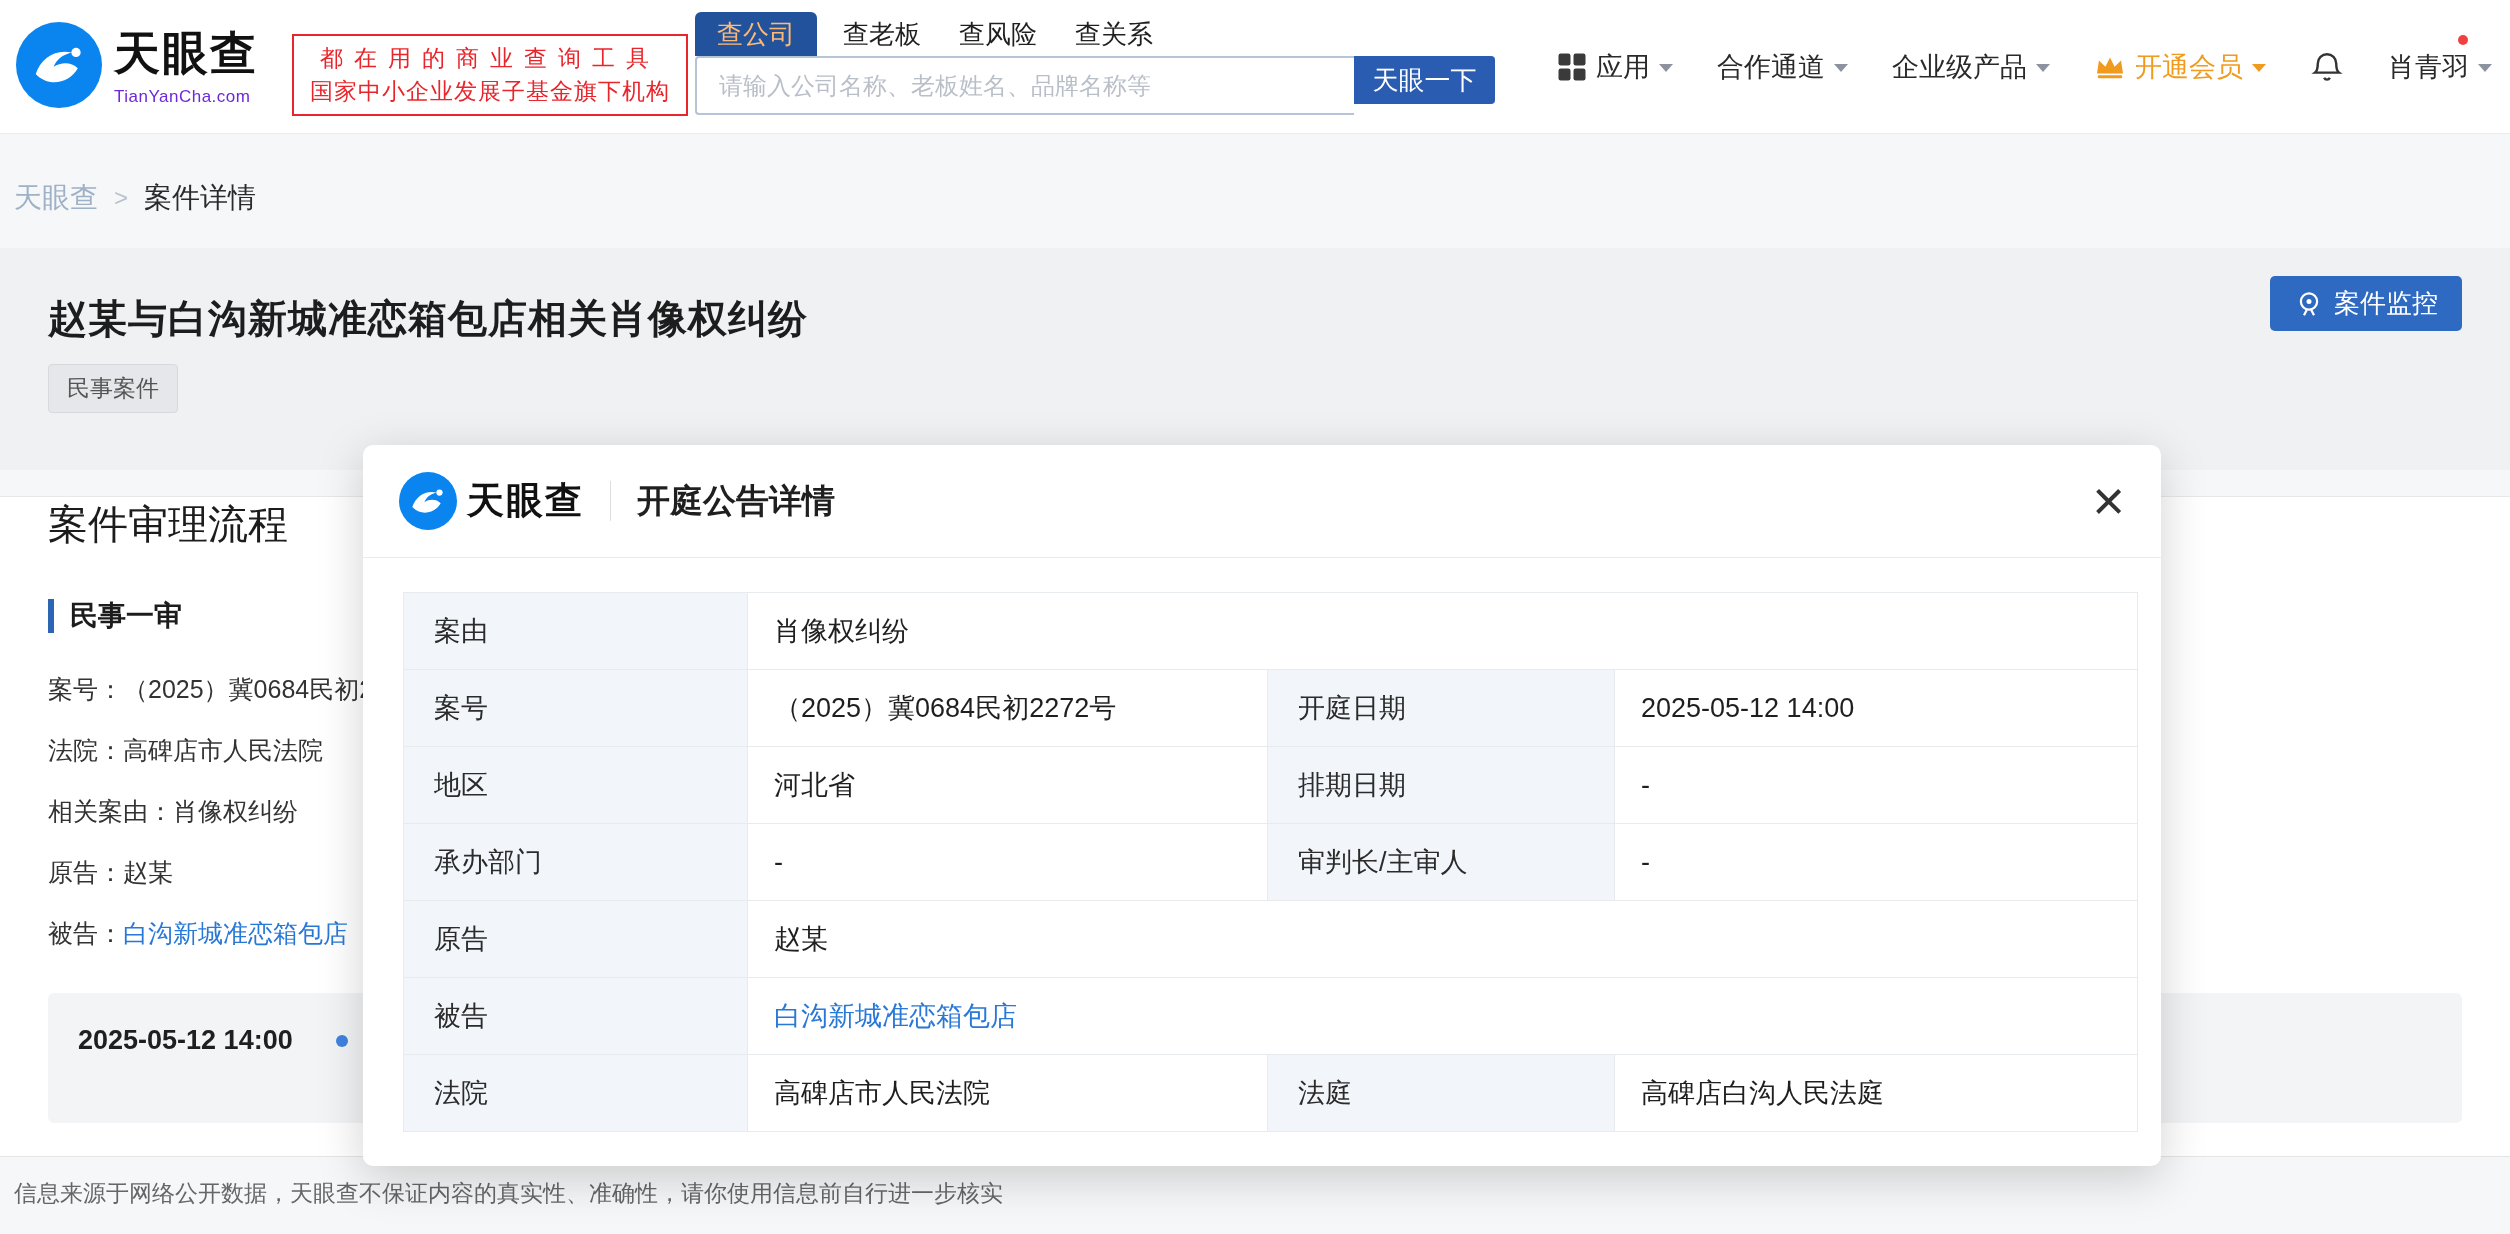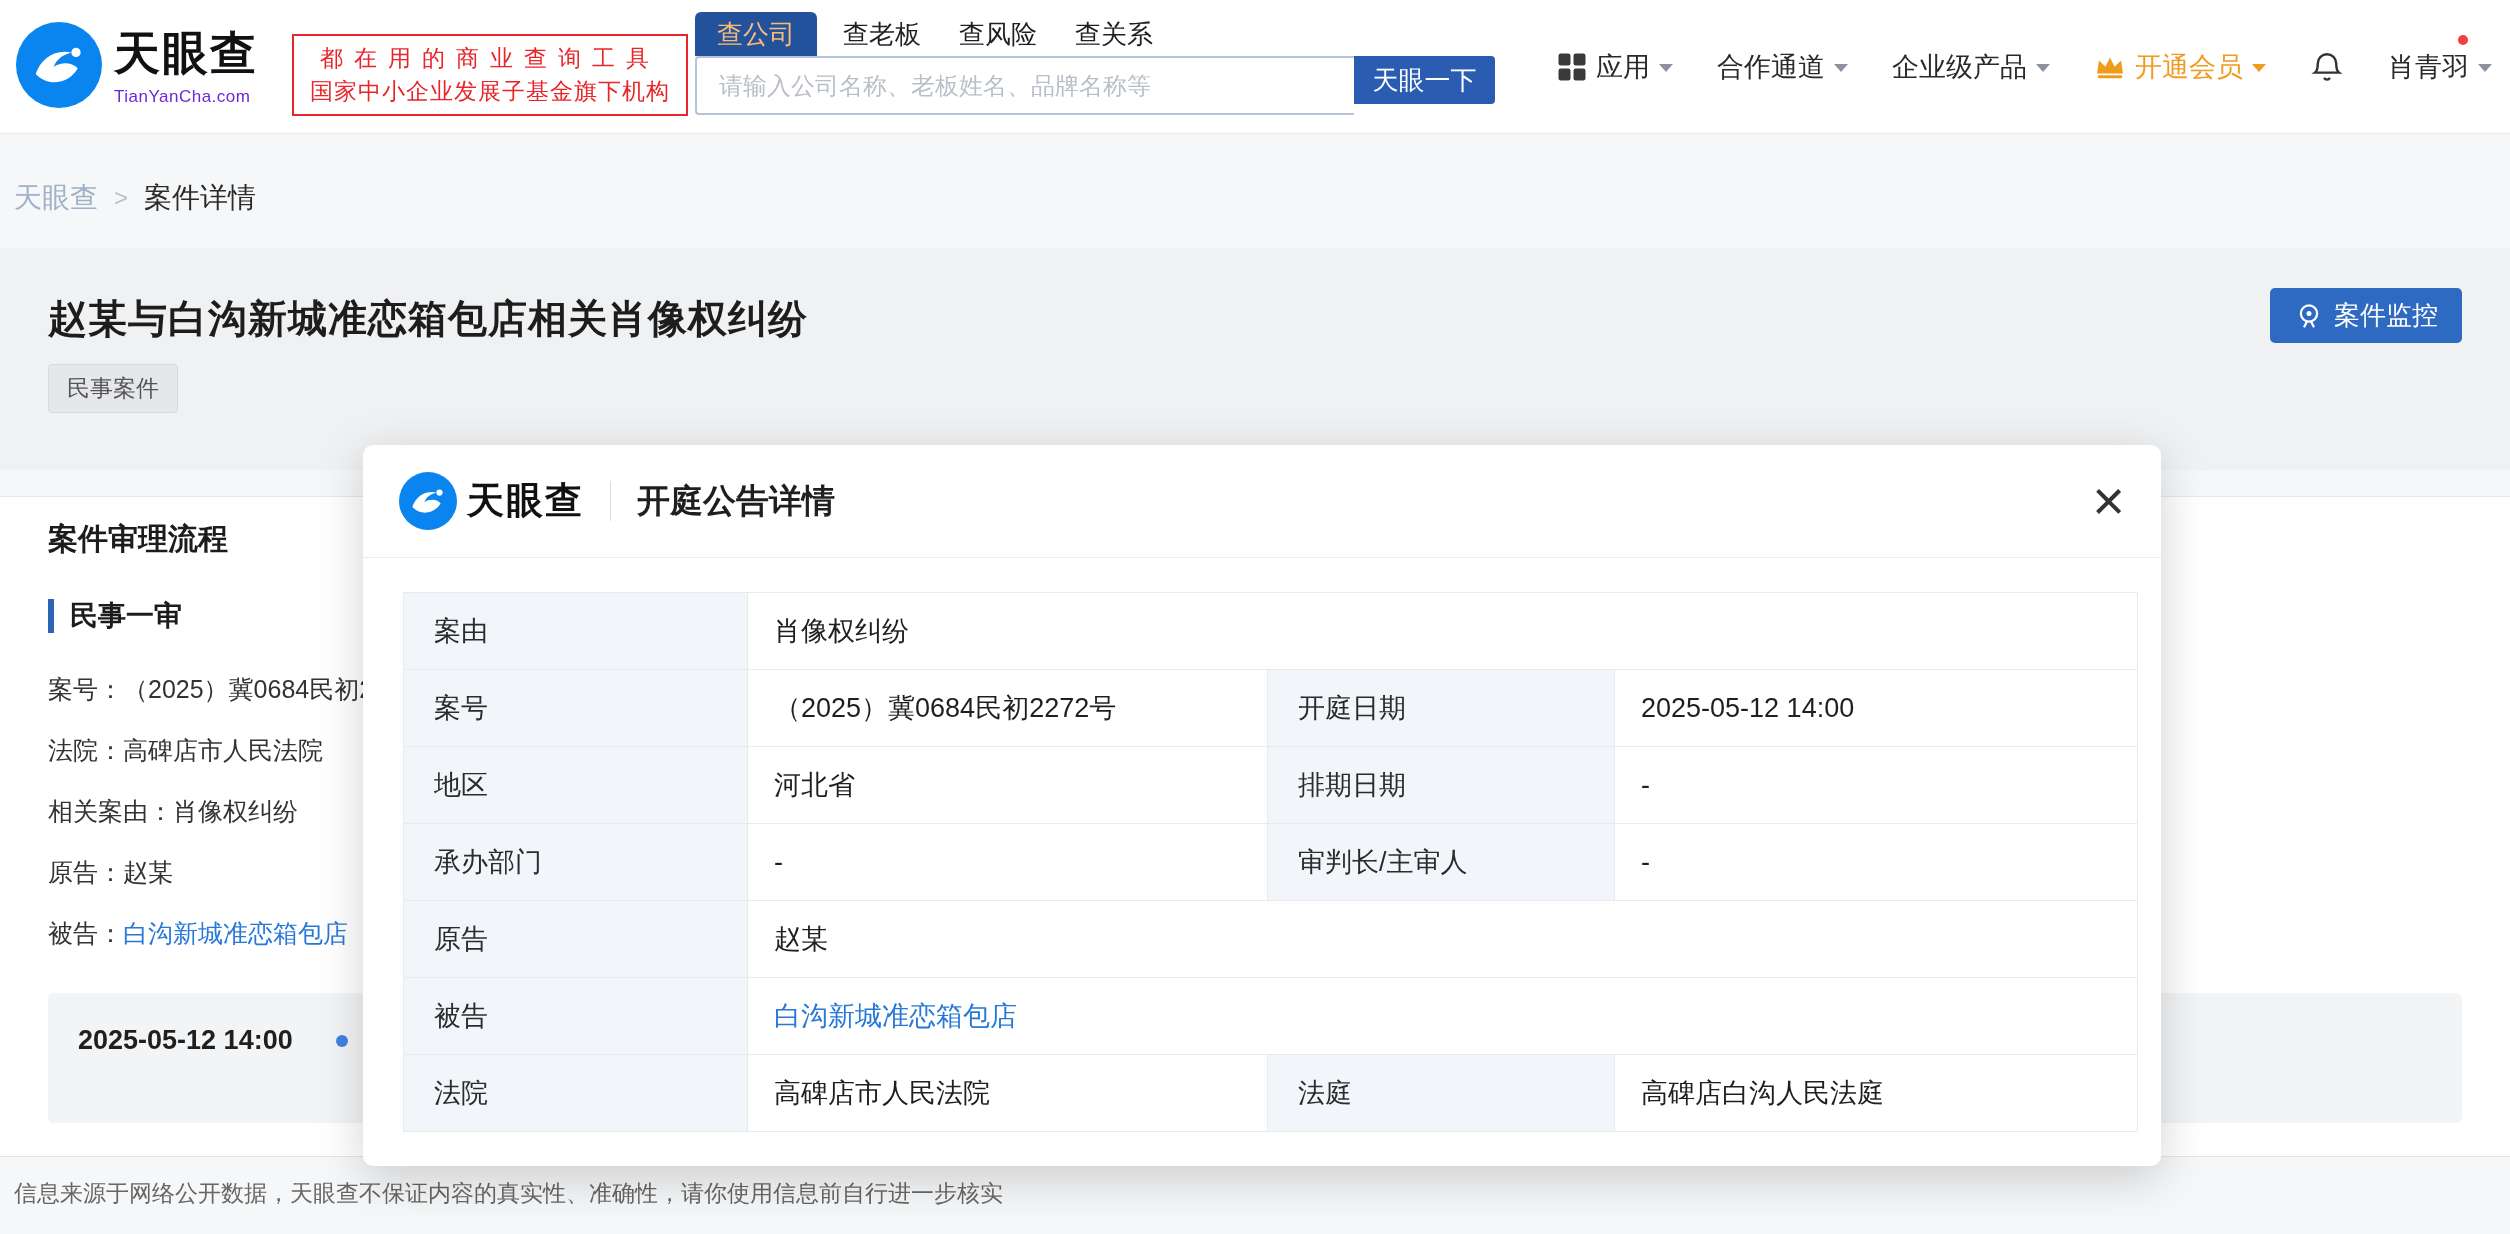--- a/index.html
+++ b/index.html
@@ -35,25 +35,25 @@
   
   .breadcrumb { position:absolute; left:14px; top:176px; height:44px; display:flex; align-items:center; font-size:28px; z-index:1; }
   .bc-home { color:#9fb1c6; cursor:pointer; }
   .bc-sep { color:#b8c2ce; font-size:24px; margin:0 16px; }
   .bc-cur { color:#2b2b2b; }
 
   
   .title-band { position:absolute; left:0; top:248px; width:2510px; height:222px; background:#eff1f3; z-index:1; }
   .case-title { position:absolute; left:48px; top:44px; font-size:39px; font-weight:700; color:#1d1d1d; letter-spacing:1px; }
   .case-tag { position:absolute; left:48px; top:116px; font-size:23px; color:#555; background:#e5e7ea; border:1px solid #d7d9dd; border-radius:4px; padding:8px 18px; }
-  .monitor-btn { position:absolute; right:48px; top:40px; height:55px; background:#2e6ac2; border:none; border-radius:5px; color:#fff; font-size:26px; display:flex; align-items:center; gap:10px; padding:0 24px; cursor:pointer; font-family:"Liberation Sans", sans-serif; }
+  .monitor-btn { position:absolute; right:48px; top:28px; height:55px; background:#2e6ac2; border:none; border-radius:5px; color:#fff; font-size:26px; display:flex; align-items:center; gap:10px; padding:0 24px; cursor:pointer; font-family:"Liberation Sans", sans-serif; }
 
   
   .flow-card { position:absolute; left:0; top:496px; width:2510px; height:661px; background:#fff; border-top:1px solid #e6e8ea; border-bottom:1px solid #e2e4e6; z-index:1; }
-  .flow-title { position:absolute; left:48px; top:22px; font-size:30px; font-weight:700; color:#1c1c1c; }
+  .flow-title { position:absolute; left:48px; top:0; font-size:40px; font-weight:400; color:#1c1c1c; }
   .stage { position:absolute; left:48px; top:102px; border-left:6px solid #2d65b5; padding-left:16px; font-size:28px; font-weight:700; color:#1c1c1c; line-height:34px; }
   .flow-fields { position:absolute; left:48px; top:162px; }
   .flow-line { height:61px; display:flex; align-items:center; font-size:25px; color:#333; white-space:nowrap; }
   .flow-line .link { color:#2878d7; cursor:pointer; }
   .timeline-box { position:absolute; left:48px; top:496px; width:2414px; height:130px; background:#f3f4f6; border-radius:6px; }
   .tl-date { position:absolute; left:30px; top:32px; font-size:27px; font-weight:700; color:#1f1f1f; }
   .tl-dot { position:absolute; left:288px; top:42px; width:12px; height:12px; border-radius:50%; background:#3f83e0; }
 
   
   .footer { position:absolute; left:14px; top:1178px; font-size:23px; color:#666; z-index:1; }

